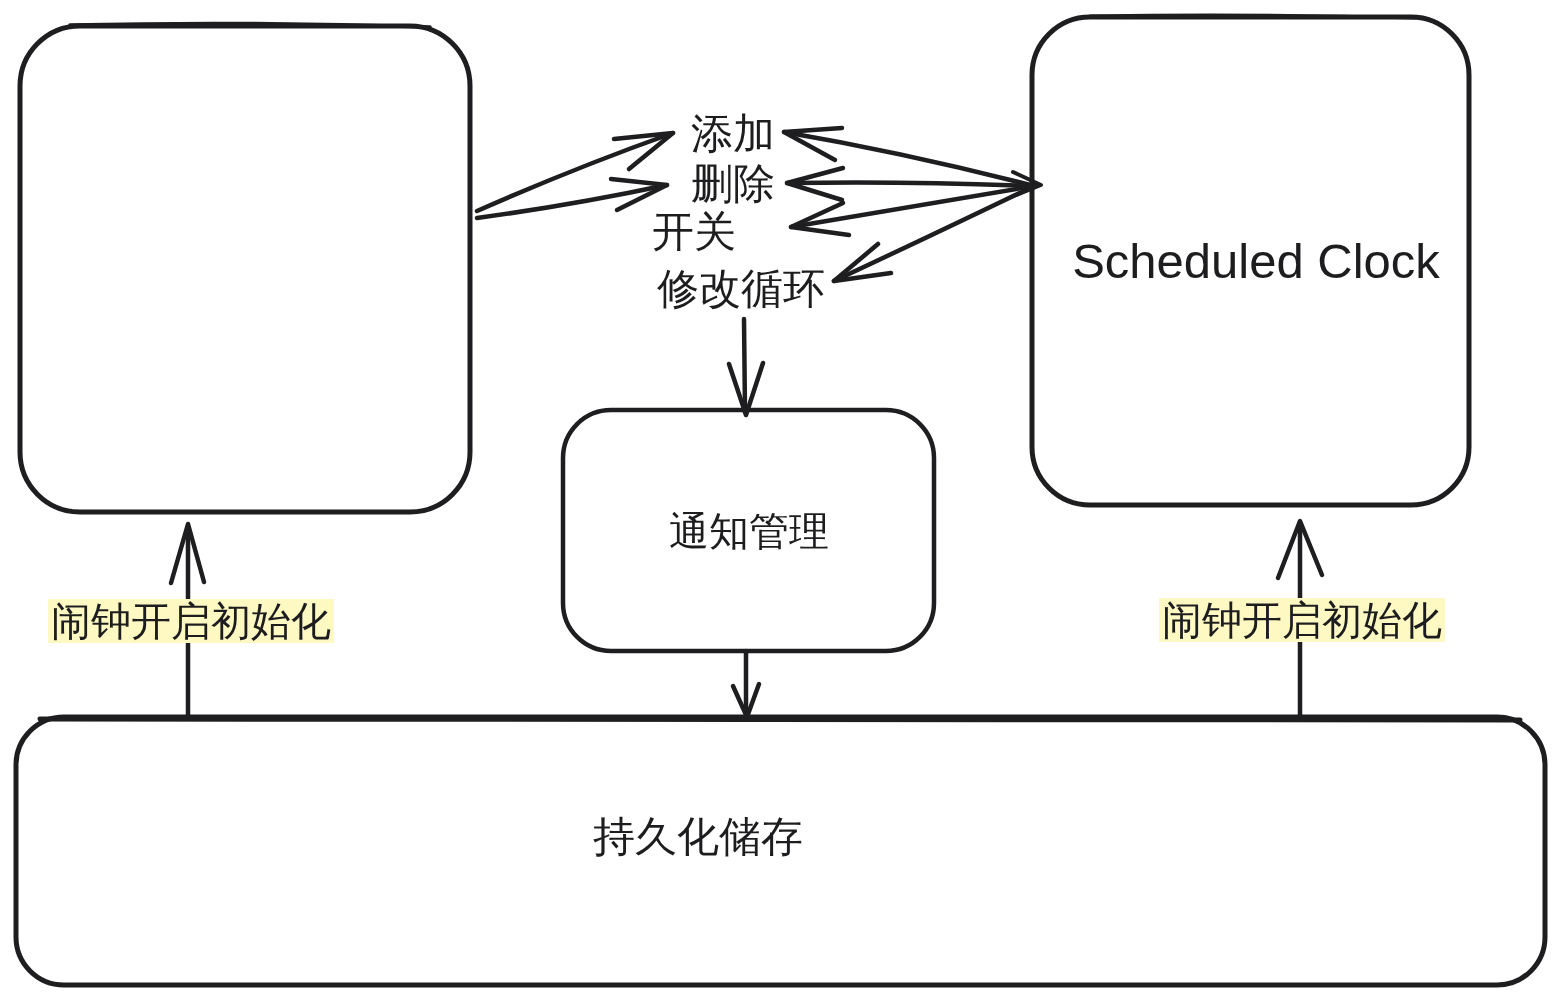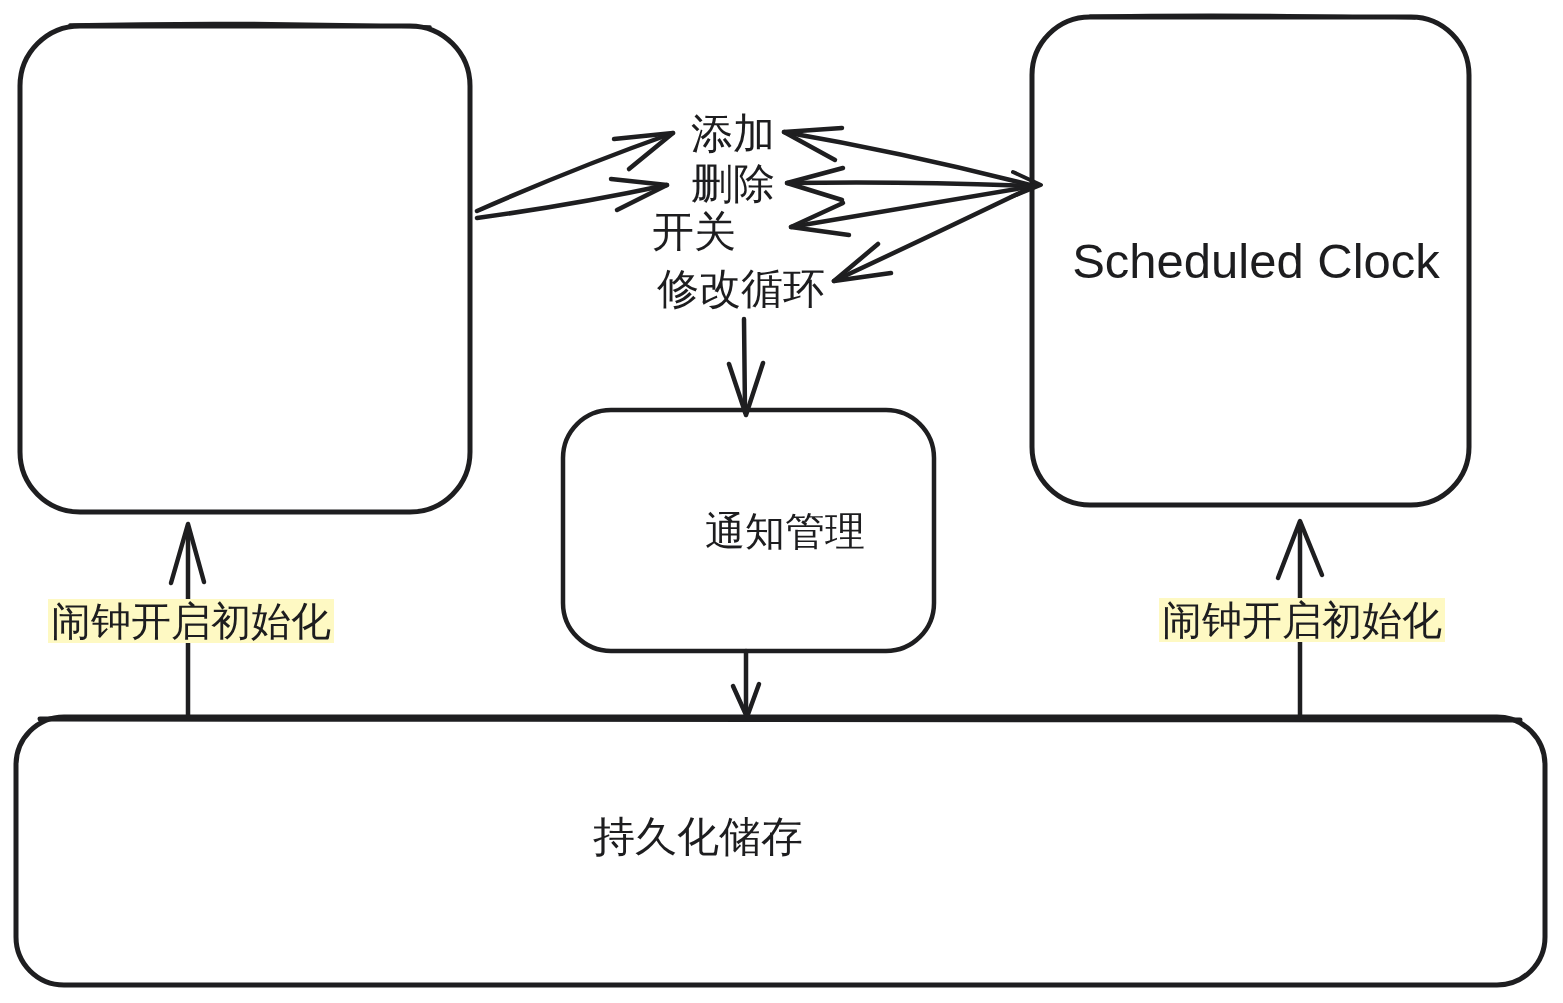--- a/index.html
+++ b/index.html
@@ -34,21 +34,21 @@
     line-height: 1.1;
     color: #1d1d1f;
   }
   .lbl.masked {
     background: #fef9c3;
     padding: 0 3px;
   }
   .node-en { font-size: 44px; }
   .node-en-lg { font-size: 49px; }
   .edge-cjk { font-size: 42px; text-align: center; }
-  .node-cjk { font-size: 40px; margin-left: 36px; }
+  .node-cjk { font-size: 40px; }
   .node-cjk-lg { font-size: 42px; }
   .init-cjk { font-size: 40px; }
 </style>
 </head>
 <body>
 
 <div class="canvas">
 
   <svg class="layer" width="1563" height="1003" viewBox="0 0 1563 1003">
 

